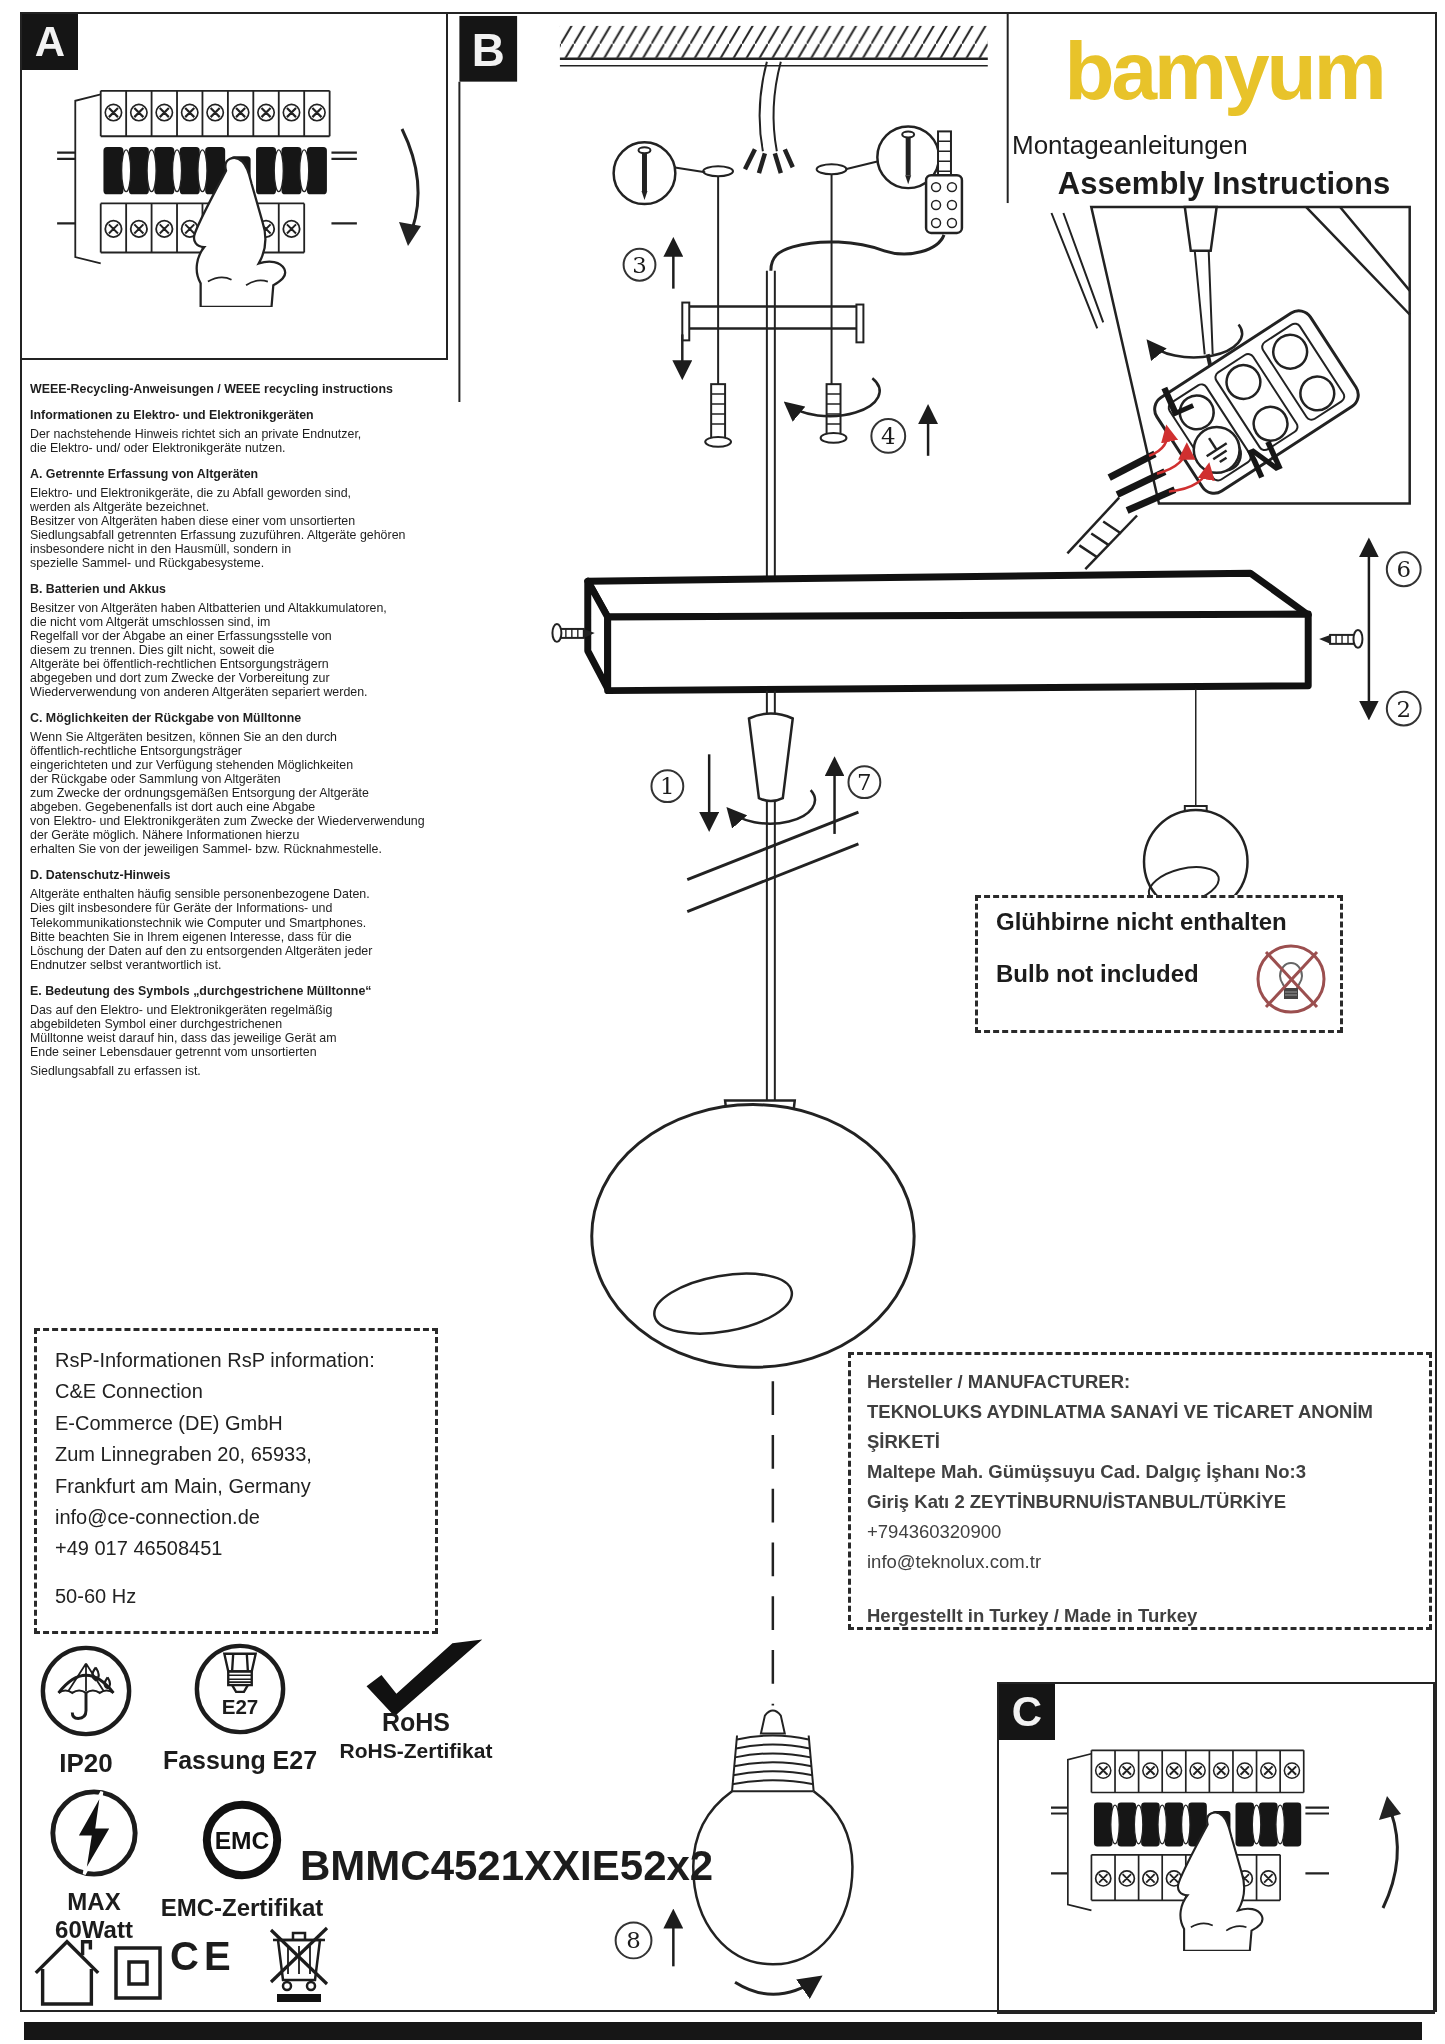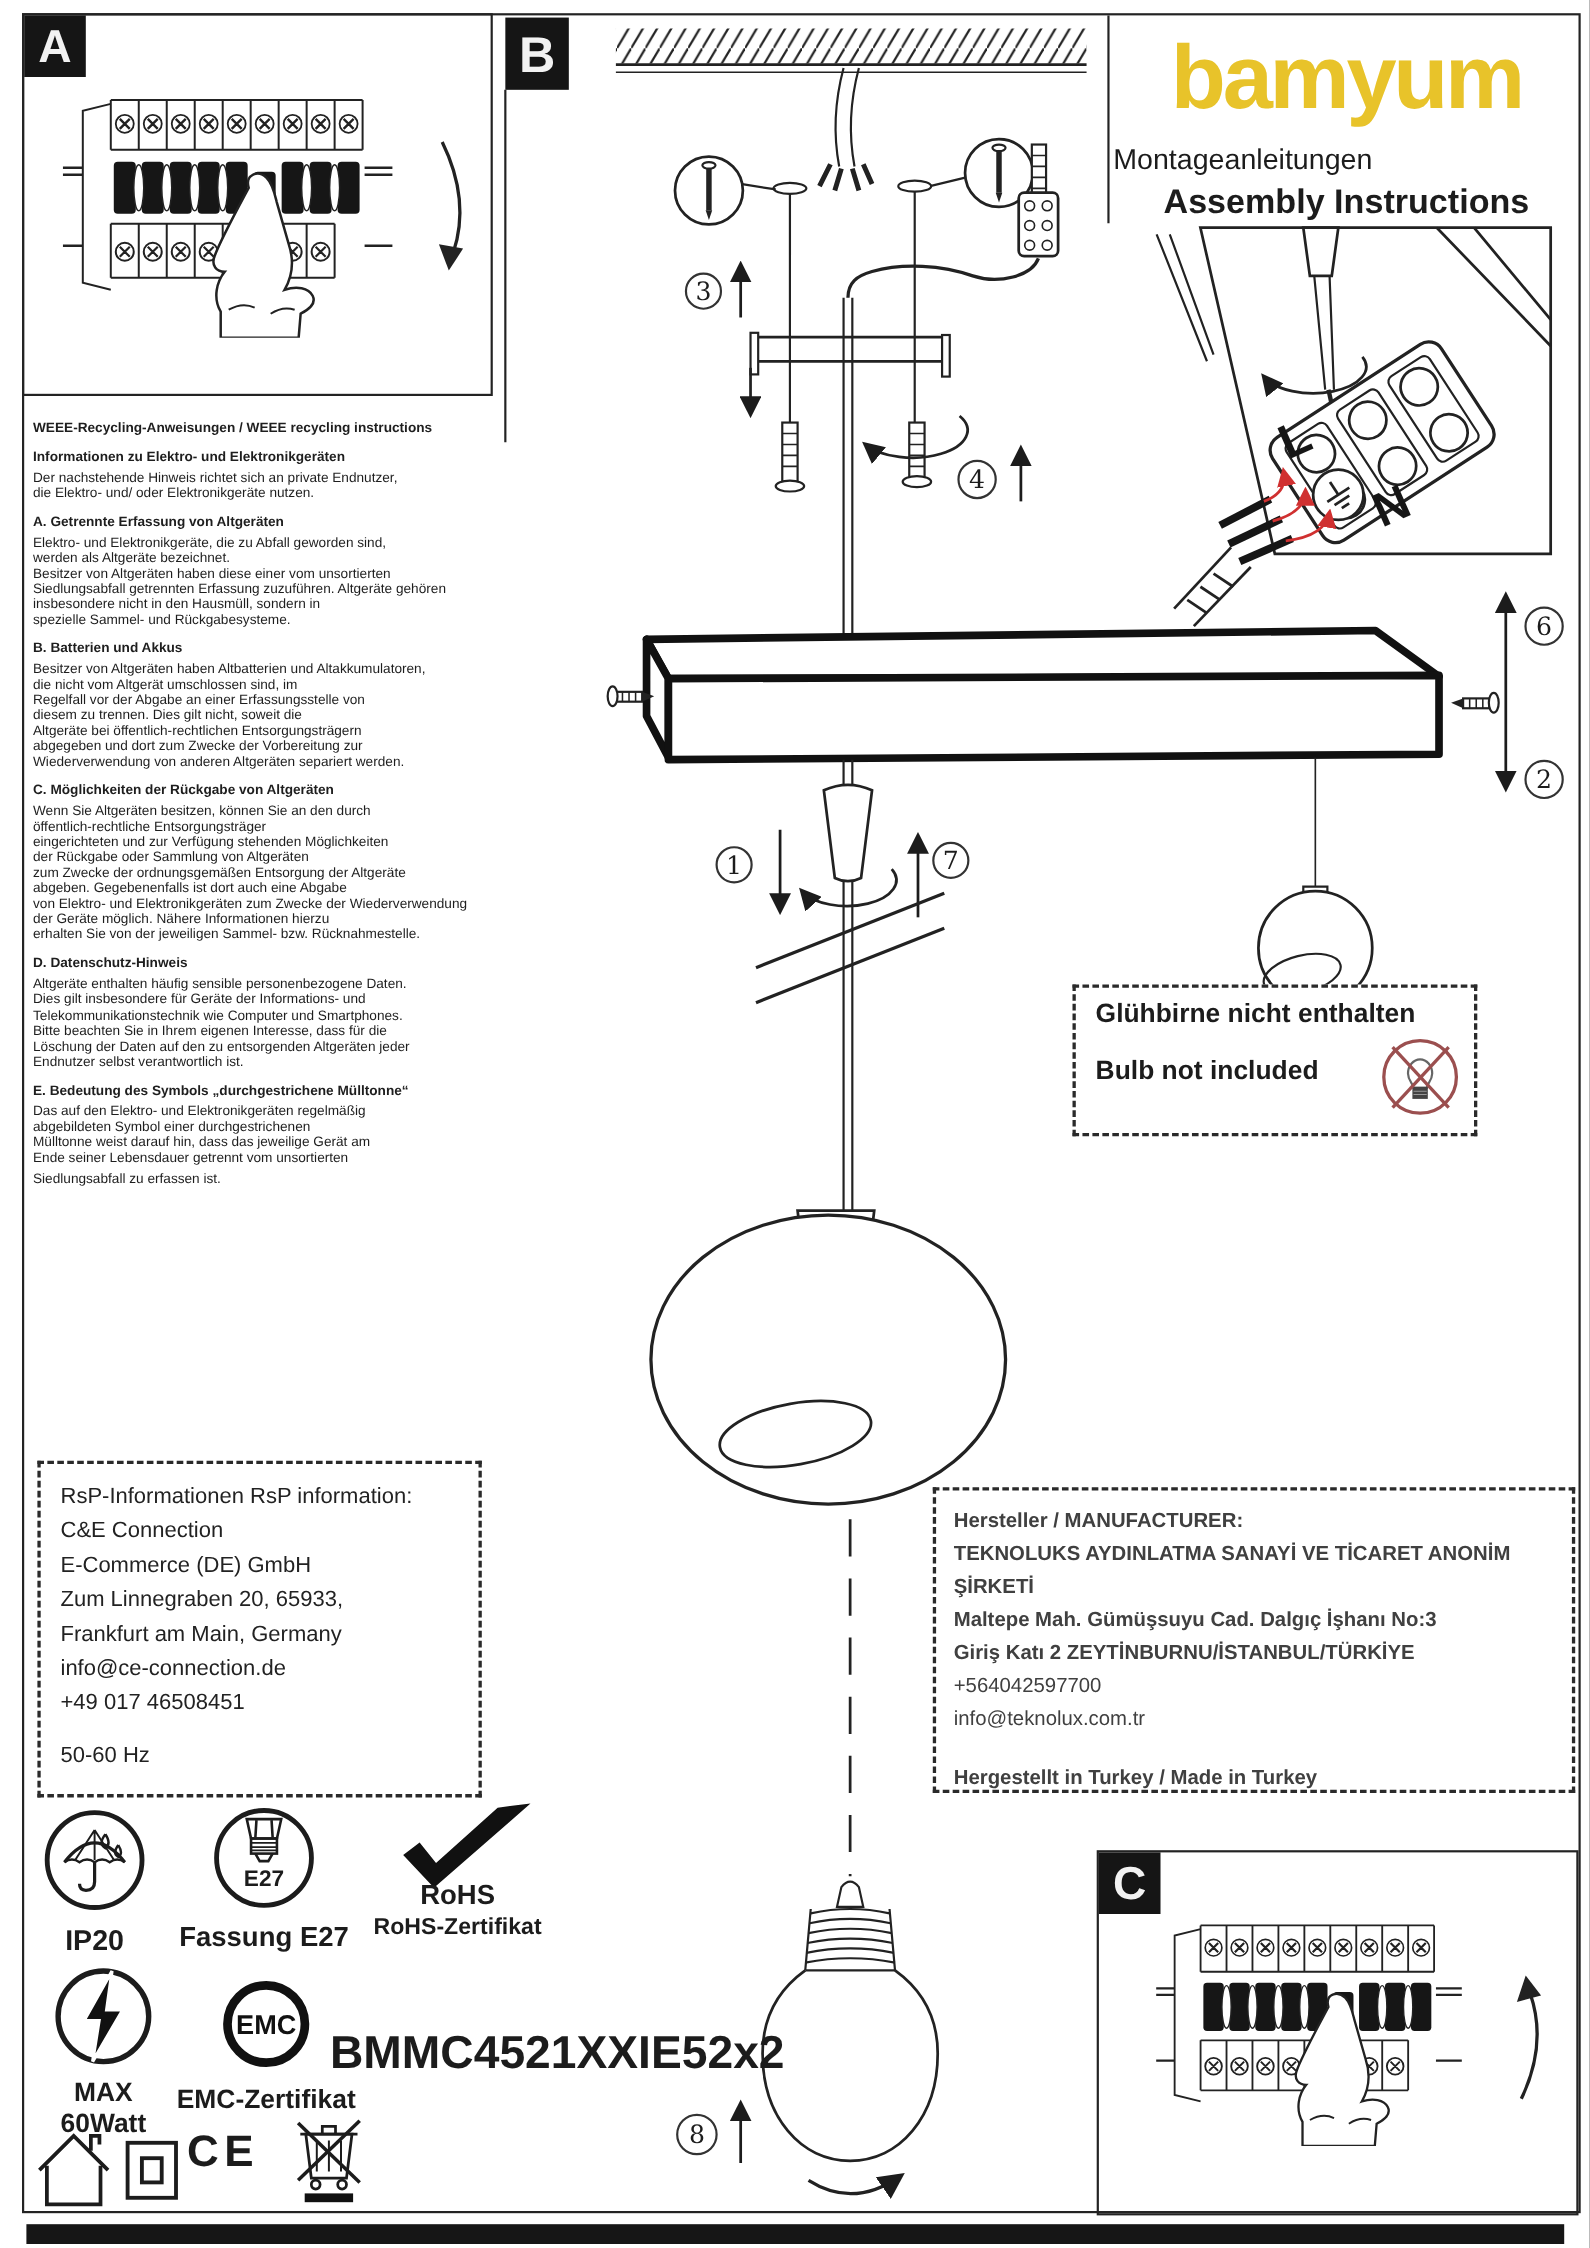--- a/index.html
+++ b/index.html
@@ -139,21 +139,21 @@
 insbesondere nicht in den Hausmüll, sondern in
 spezielle Sammel- und Rückgabesysteme.</div>
     <div class="h">B. Batterien und Akkus</div>
     <div class="p">Besitzer von Altgeräten haben Altbatterien und Altakkumulatoren,
  die nicht vom Altgerät umschlossen sind, im
 Regelfall vor der Abgabe an einer Erfassungsstelle von
 diesem zu trennen. Dies gilt nicht, soweit die
 Altgeräte bei öffentlich-rechtlichen Entsorgungsträgern
 abgegeben und dort zum Zwecke der Vorbereitung zur
 Wiederverwendung von anderen Altgeräten separiert werden.</div>
-    <div class="h">C. Möglichkeiten der Rückgabe von Altgeräten</div>
+    <div class="h">C. Möglichkeiten der Rückgabe von Mülltonne</div>
     <div class="p">Wenn Sie Altgeräten besitzen, können Sie an den durch
 öffentlich-rechtliche Entsorgungsträger
 eingerichteten und zur Verfügung stehenden Möglichkeiten
 der Rückgabe oder Sammlung von Altgeräten
  zum Zwecke der ordnungsgemäßen Entsorgung der Altgeräte
 abgeben. Gegebenenfalls ist dort auch eine Abgabe
  von Elektro- und Elektronikgeräten zum Zwecke der Wiederverwendung
 der Geräte möglich. Nähere Informationen hierzu
 erhalten Sie von der jeweiligen Sammel- bzw. Rücknahmestelle.</div>
     <div class="h">D. Datenschutz-Hinweis</div>
@@ -434,21 +434,21 @@
     <div>+49 017 46508451</div>
     <div class="gap"></div>
     <div>50-60 Hz</div>
   </div>
 
   <div class="abs dashed mfr">
     <div>Hersteller / MANUFACTURER:</div>
     <div>TEKNOLUKS AYDINLATMA SANAYİ VE TİCARET ANONİM ŞİRKETİ</div>
     <div>Maltepe Mah. Gümüşsuyu Cad. Dalgıç İşhanı No:3</div>
     <div>Giriş Katı 2 ZEYTİNBURNU/İSTANBUL/TÜRKİYE</div>
-    <div class="thin">+564042597700</div>
+    <div class="thin">+794360320900</div>
     <div class="thin">info@teknolux.com.tr</div>
     <div class="made">Hergestellt in Turkey / Made in Turkey</div>
   </div>
 
   <div class="abs cert ip20">
     <svg width="98" height="98" viewBox="0 0 100 100">
       <circle cx="50" cy="50" r="44" fill="none" stroke="#1c1c1c" stroke-width="4.5"></circle>
       <g stroke="#1c1c1c" fill="none" stroke-width="3">
         <path d="M22,52 Q50,16 78,52"></path>
         <path d="M22,52 Q29,47 36,52 Q43,47 50,52 Q57,47 64,52 Q71,47 78,52" stroke-width="2.2"></path>

